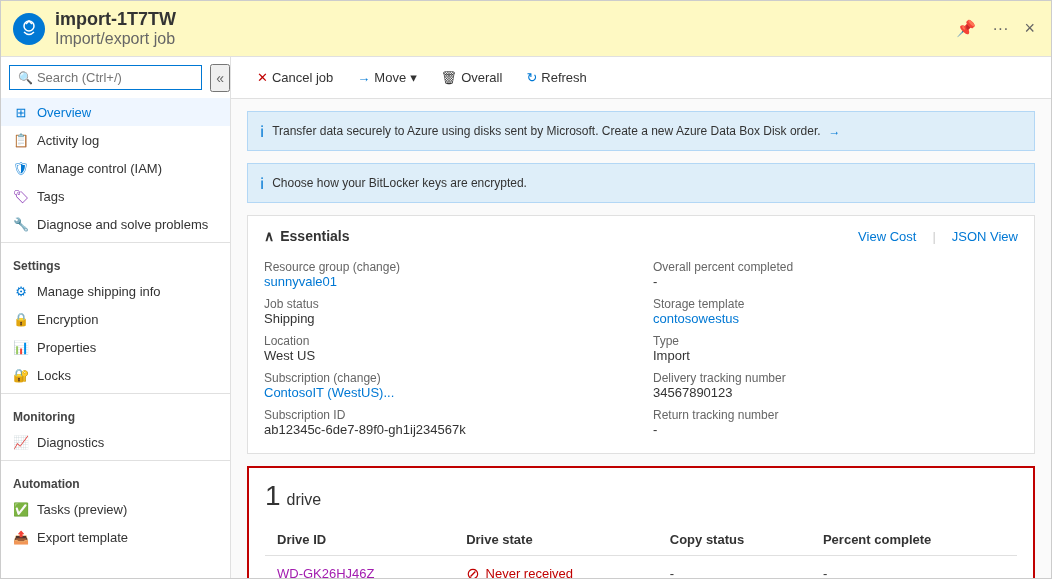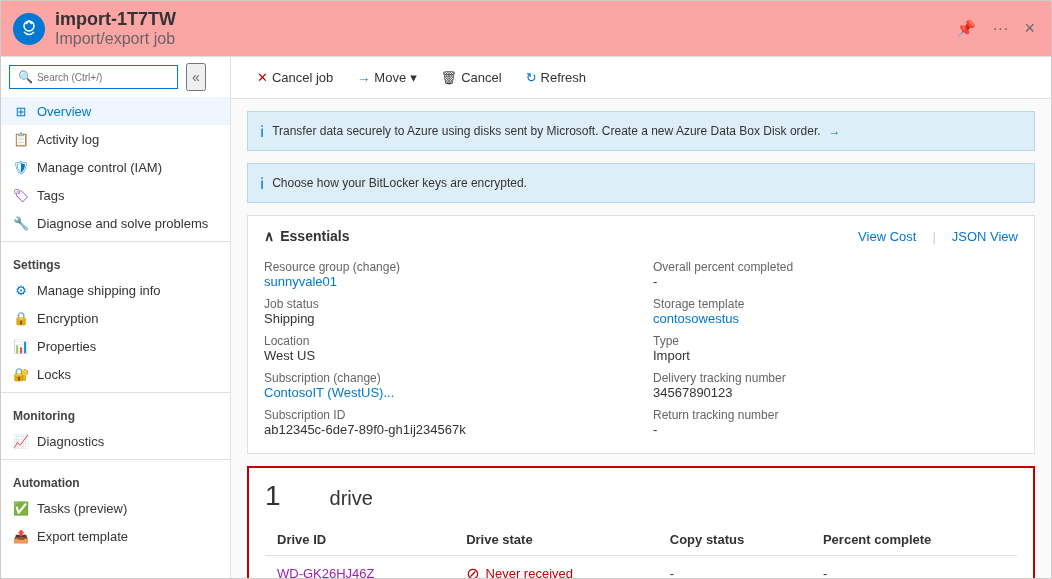--- a/index.html
+++ b/index.html
@@ -1,29 +1,29 @@
 <!DOCTYPE html>
 <html><head>
   <meta charset="utf-8">
   <style>
     * { box-sizing: border-box; margin: 0; padding: 0; }
     body { font-family: 'Segoe UI', Arial, sans-serif; font-size: 13px; color: #333; background: #f0f0f0; }
     .window { width: 1052px; height: 579px; background: #fff; display: flex; flex-direction: column; border: 1px solid #ccc; }
-    .title-bar { display: flex; align-items: center; padding: 8px 12px; background: #fca5a5; border-bottom: 1px solid #e0e0e0; min-height: 52px; }
+    .title-bar { display: flex; align-items: center; padding: 8px 12px; background: #fef9c3; border-bottom: 1px solid #e0e0e0; min-height: 52px; }
     .title-icon { width: 32px; height: 32px; background: #0078d4; border-radius: 50%; display: flex; align-items: center; justify-content: center; color: white; font-size: 16px; margin-right: 10px; flex-shrink: 0; }
     .title-info { flex: 1; }
     .title-name { font-size: 18px; font-weight: 600; color: #333; }
     .title-sub { font-size: 16px; color: #666; }
     .title-actions { display: flex; gap: 8px; align-items: center; }
     .title-btn { background: none; border: none; cursor: pointer; color: #666; font-size: 16px; padding: 4px; }
     .close-btn { font-size: 18px; color: #666; }
     .main-layout { display: flex; flex: 1; overflow: hidden; }
     .sidebar { width: 230px; background: #fff; border-right: 1px solid #e0e0e0; display: flex; flex-direction: column; overflow-y: auto; flex-shrink: 0; }
     .sidebar-search { display: flex; align-items: center; border: 1px solid #0078d4; margin: 8px; padding: 4px 8px; background: #fff; }
-    .sidebar-search input { border: none; outline: none; width: 100%; font-size: 10px; color: #333; }
+    .sidebar-search input { border: none; outline: none; width: 100%; font-size: 13px; color: #333; }
     .sidebar-search-icon { color: #666; margin-right: 4px; font-size: 12px; }
     .sidebar-collapse { color: #666; font-size: 14px; cursor: pointer; padding: 4px; }
     .sidebar-item { display: flex; align-items: center; padding: 6px 12px; cursor: pointer; gap: 8px; }
     .sidebar-item.active { background: #eff6ff; color: #0078d4; }
     .sidebar-item .item-icon { width: 16px; height: 16px; display: flex; align-items: center; justify-content: center; flex-shrink: 0; }
     .sidebar-section-label { padding: 12px 12px 4px 12px; font-size: 12px; font-weight: 600; color: #444; text-transform: none; }
     .sidebar-divider { border-top: 1px solid #e0e0e0; margin: 4px 0; }
     .content-area { flex: 1; display: flex; flex-direction: column; overflow: hidden; background: #fafafa; }
     .toolbar { display: flex; align-items: center; padding: 8px 16px; background: #fff; border-bottom: 1px solid #e0e0e0; gap: 4px; }
     .toolbar-btn { display: flex; align-items: center; gap: 4px; padding: 5px 10px; border: none; background: none; cursor: pointer; font-size: 13px; color: #333; }
@@ -38,21 +38,21 @@
     .essentials-actions { display: flex; gap: 16px; }
     .essentials-link { color: #0078d4; text-decoration: none; font-size: 13px; cursor: pointer; }
     .essentials-grid { display: grid; grid-template-columns: 1fr 1fr; gap: 20px 24px; }
     .field-row { display: flex; flex-direction: column; padding: 4px 0; }
     .field-label { font-size: 12px; color: #666; }
     .field-value { font-size: 13px; color: #333; }
     .field-value.link { color: #0078d4; cursor: pointer; text-decoration: none; }
     .drive-section { border: 2px solid #c00000; background: #fff; padding: 12px 16px; margin-bottom: 12px; }
     .drive-header { display: flex; align-items: baseline; gap: 6px; margin-bottom: 12px; }
     .drive-count { font-size: 28px; font-weight: 300; }
-    .drive-label { font-size: 20px; margin-left: 43px; }
+    .drive-label { font-size: 16px; }
     .drive-table { width: 100%; border-collapse: collapse; }
     .drive-table th { text-align: left; padding: 8px 12px; font-weight: 600; font-size: 13px; border-bottom: 1px solid #e0e0e0; }
     .drive-table td { padding: 8px 12px; font-size: 13px; border-bottom: 1px solid #f0f0f0; }
     .status-error { display: flex; align-items: center; gap: 6px; color: #c00000; }
   </style>
 </head>
 <body>
 
 <div class="window">
 
@@ -153,21 +153,21 @@
           <span style="color:#c00000;">✕</span>
           <span>Cancel job</span>
         </button>
         <button class="toolbar-btn">
           <span style="color:#0078d4;">→</span>
           <span>Move</span>
           <span>▾</span>
         </button>
         <button class="toolbar-btn">
           <span>🗑</span>
-          <span>Cancel</span>
+          <span>Overall</span>
         </button>
         <button class="toolbar-btn">
           <span style="color:#0078d4;">↻</span>
           <span>Refresh</span>
         </button>
       </div>
 
       <div class="content-scroll">
 
         <div class="info-banner info-banner-blue">

